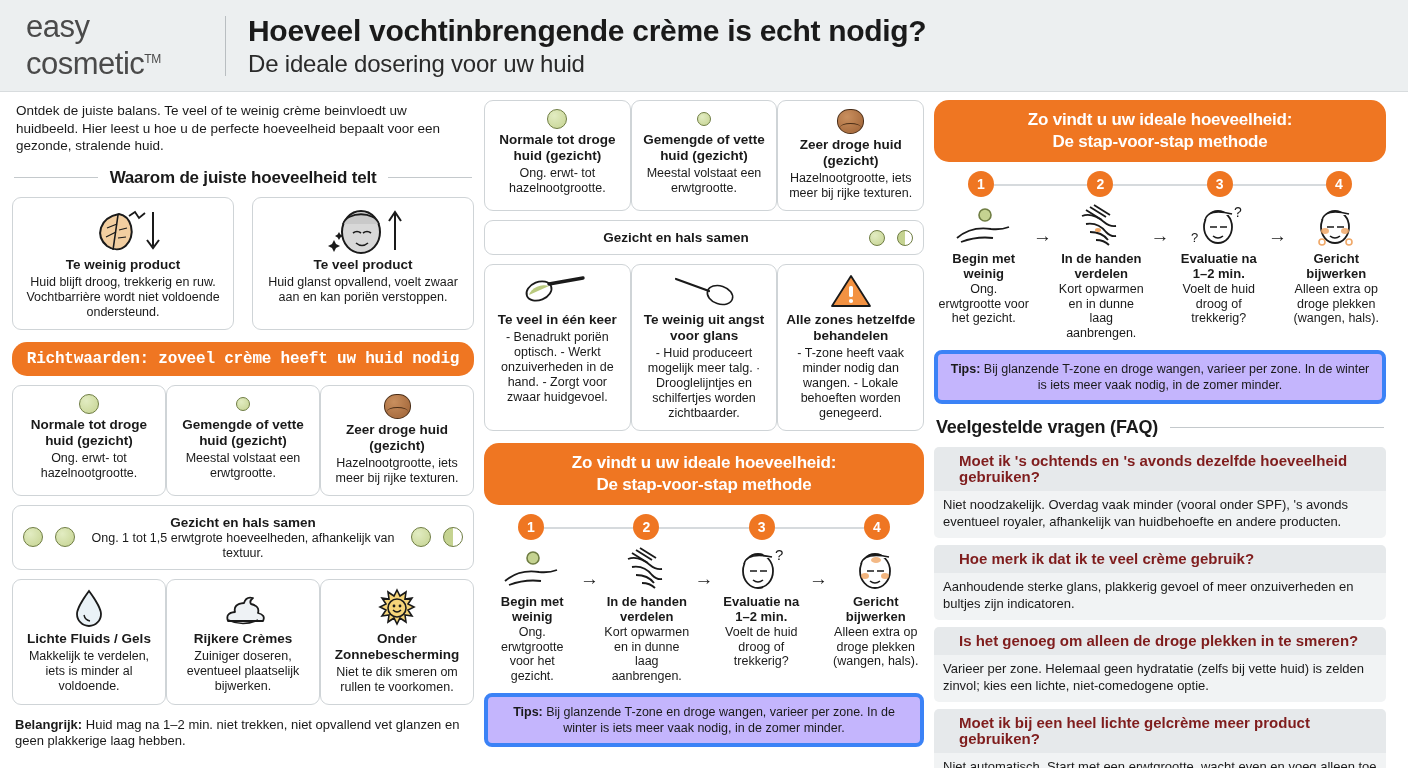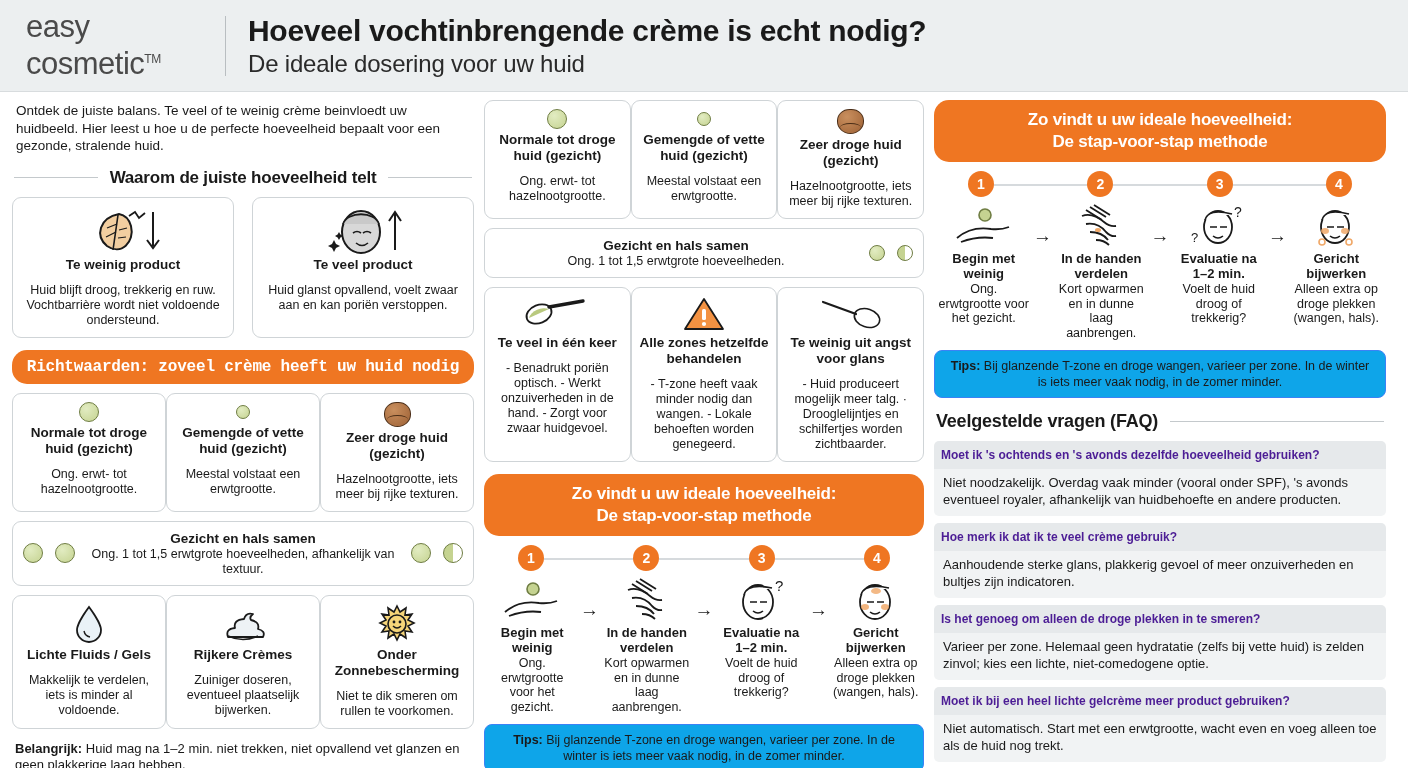--- a/index.html
+++ b/index.html
@@ -60,40 +60,40 @@
   }
   .orange-bar.two { padding: 9px 10px; font-size: 17px; line-height: 22px; }
 
   .card {
     background: #ffffff; border: 1px solid #cfd4d7;
     border-radius: 9px; padding: 8px 7px 9px 7px;
     display: flex; flex-direction: column; align-items: center;
     text-align: center;
   }
   .card .c-title { font-size: 13.5px; font-weight: bold; line-height: 16px; margin-top: 3px; }
-  .card .c-body { font-size: 12.5px; line-height: 15px; margin-top: 10px; }
+  .card .c-body { font-size: 12.5px; line-height: 15px; margin-top: 2px; }
 
   .row3 { display: flex; }
   .row3 > .card { flex: 1; }
   .row2 { display: flex; gap: 18px; }
   .row2 > .card { flex: 1; }
 
   .wide-card {
     background:#fff; border:1px solid #cfd4d7; border-radius:9px;
     padding: 8px 10px; display:flex; align-items:center; justify-content:center; gap: 12px;
   }
   .wide-card .wc-text { text-align:center; }
   .wc-title { font-size: 13.5px; font-weight: bold; line-height: 17px; }
   .wc-body { font-size: 12.5px; line-height: 15px; }
 
   .note { font-size: 13px; line-height: 16.5px; padding: 3px 3px 0 3px; }
   .note b { font-weight: bold; }
 
   .tips-box {
-    background:#0ea5e9; border:1px solid #3b82f6; border-radius:8px;
+    background:#c4b5fd; border:4px solid #3b82f6; border-radius:8px;
     padding: 7px 12px; text-align:center;
     font-size: 12.5px; line-height: 16px;
   }
   .tips-box b { font-weight: bold; }
 
   
   .steps { padding: 9px 4px 0 4px; }
   .step-track { display:flex; align-items:center; justify-content:space-between; position: relative; padding: 0 30px; }
   .step-track .line { position:absolute; left: 55px; right: 55px; top: 50%; height: 2px; background: #d6dadd; }
   .step-num {
@@ -108,23 +108,23 @@
     flex: 0 0 26px; display:flex; align-items:center; justify-content:center;
     font-size: 19px; color: #1a1a1a; padding-top: 22px;
   }
   .step-ic { height: 46px; display:flex; align-items:center; justify-content:center; }
   .step-t { font-size: 13px; font-weight: bold; line-height: 15px; margin-top: 2px; }
   .step-b { font-size: 12.5px; line-height: 14.5px; margin-top: 1px; }
 
   
   .faq-item { margin-bottom: 7px; }
   .faq-q {
-    background: #e6e9eb; color: #4c1d95;
-    font-size: 12px; font-weight: bold; line-height: 16px;
-    padding: 6px 7px; border-radius: 5px 5px 0 0;
+    background: #e6e9eb; color: #7f1d1d;
+    font-size: 15px; font-weight: bold; line-height: 16px;
+    padding: 6px 25px; border-radius: 5px 5px 0 0;
   }
   .faq-a {
     background: #f1f3f4; font-size: 13px; line-height: 16.5px;
     padding: 6px 7px 8px 9px; border-radius: 0 0 5px 5px;
   }
 
   
   .pea {
     display:inline-block; border-radius:50%;
     background: radial-gradient(circle at 35% 32%, #e2ecc2, #c5d391);
@@ -300,58 +300,57 @@
         <div class="card">
           <span class="hazel"></span>
           <div class="c-title">Zeer droge huid (gezicht)</div>
           <div class="c-body">Hazelnootgrootte, iets meer bij rijke texturen.</div>
         </div>
       </div>
 
       <div class="wide-card" style="margin-top:9px;">
         <div class="wc-text" style="flex:1;">
           <div class="wc-title">Gezicht en hals samen</div>
-          <div class="wc-body">Ong. 1 tot 1,5 erwtgrote hoeveelheden.</div>
         </div>
         <span class="pea s16"></span>
         <span class="pea s16 half"></span>
       </div>
 
       <div class="row3" style="margin-top:9px;">
         <div class="card">
           <div>
             <svg width="72" height="36" viewBox="0 0 72 36">
               <ellipse cx="18" cy="18" rx="13" ry="9" transform="rotate(-22 18 18)" fill="#ffffff" stroke="#1a1a1a" stroke-width="1.8"></ellipse>
               <path d="M8 22 a13 9 -22 0 1 20 -9 Z" fill="#b9c97e"></path>
               <path d="M28 11 L62 5" stroke="#1a1a1a" stroke-width="3.4" stroke-linecap="round"></path>
             </svg>
           </div>
           <div class="c-title">Te veel in één keer</div>
           <div class="c-body">- Benadrukt poriën optisch. - Werkt onzuiverheden in de hand. - Zorgt voor zwaar huidgevoel.</div>
         </div>
         <div class="card">
           <div>
+            <svg width="72" height="36" viewBox="0 0 72 36">
+              <ellipse cx="52" cy="22" rx="13" ry="9" transform="rotate(18 52 22)" fill="#ffffff" stroke="#1a1a1a" stroke-width="1.6"></ellipse>
+              <path d="M41 18 L8 6" stroke="#1a1a1a" stroke-width="2.2" stroke-linecap="round"></path>
+            </svg>
+          </div>
+          <div class="c-title">Te weinig uit angst voor glans</div>
+          <div class="c-body">- Huid produceert mogelijk meer talg. · Drooglelijntjes en schilfertjes worden zichtbaarder.</div>
+        </div>
+        <div class="card">
+          <div>
             <svg width="42" height="36" viewBox="0 0 42 36">
               <path d="M21 3 L40 33 L2 33 Z" fill="#f39242" stroke="#1a1a1a" stroke-width="1.8" stroke-linejoin="round"></path>
               <rect x="19" y="13" width="4" height="11" rx="1.6" fill="#ffffff"></rect>
               <circle cx="21" cy="28" r="2.1" fill="#ffffff"></circle>
             </svg>
           </div>
           <div class="c-title">Alle zones hetzelfde behandelen</div>
           <div class="c-body">- T-zone heeft vaak minder nodig dan wangen. - Lokale behoeften worden genegeerd.</div>
-        </div>
-        <div class="card">
-          <div>
-            <svg width="72" height="36" viewBox="0 0 72 36">
-              <ellipse cx="52" cy="22" rx="13" ry="9" transform="rotate(18 52 22)" fill="#ffffff" stroke="#1a1a1a" stroke-width="1.6"></ellipse>
-              <path d="M41 18 L8 6" stroke="#1a1a1a" stroke-width="2.2" stroke-linecap="round"></path>
-            </svg>
-          </div>
-          <div class="c-title">Te weinig uit angst voor glans</div>
-          <div class="c-body">- Huid produceert mogelijk meer talg. · Drooglelijntjes en schilfertjes worden zichtbaarder.</div>
         </div>
       </div>
 
       <div class="orange-bar two" style="margin-top:12px;">
         <div>Zo vindt u uw ideale hoeveelheid:</div>
         <div>De stap-voor-stap methode</div>
       </div>
 
       <div class="steps">
         <div class="step-track">

